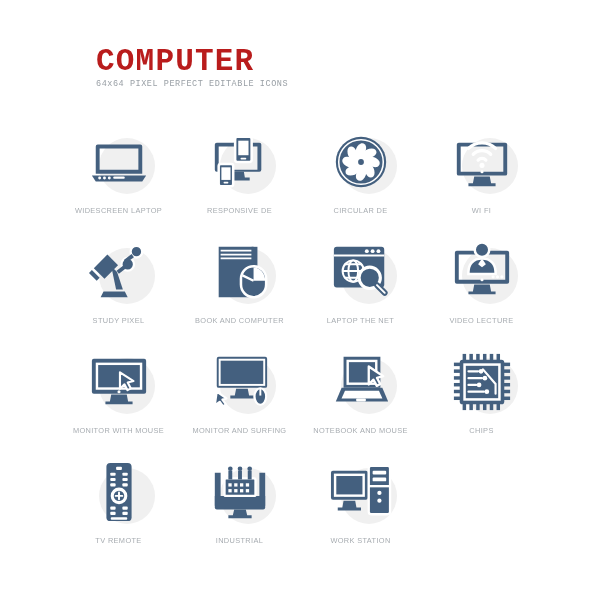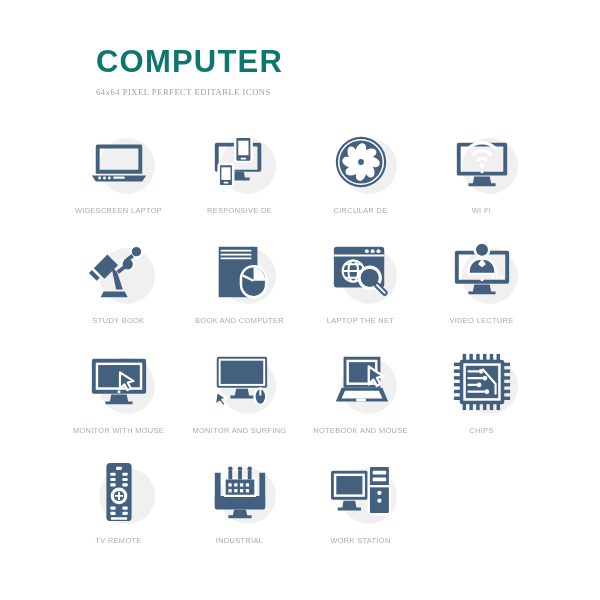--- a/index.html
+++ b/index.html
@@ -24,31 +24,30 @@
     position: absolute;
     left: 96px;
     top: 46px;
     width: 420px;
   }
 
   .header-title {
     font-size: 31px;
     font-weight: bold;
     letter-spacing: 1.2px;
-    color: #0f766e;
+    color: #b91c1c;
     line-height: 1.05;
-    font-family: Liberation Sans, sans-serif;
+    font-family: Liberation Mono, monospace;
   }
 
   .header-subtitle {
-    margin-top: 8px;
     font-size: 8.5px;
     letter-spacing: 0.55px;
     color: #9aa0a6;
-    font-family: Liberation Serif, serif;
+    font-family: Liberation Mono, monospace;
   }
 
   
   .grid {
     position: absolute;
     left: 58px;
     top: 122px;
     width: 470px;
     display: grid;
     grid-template-columns: repeat(4, 121px);
@@ -207,21 +206,21 @@
             <path d="M4 30l8 8-3 3-8-8 3-3z"></path>
             <path d="M24 26l6 6 6 18h-7l-5-24z"></path>
             <path d="M16 52h22l3 6H13l3-6z"></path>
             <circle cx="41" cy="24" r="6.5" fill="#44607f" stroke="#ffffff" stroke-width="2.4"></circle>
             <circle cx="50" cy="11" r="6" fill="#44607f" stroke="#ffffff" stroke-width="2.4"></circle>
             <path d="M37 19.5l8-6 2.4 3.2-8 6L37 19.5z"></path>
             <path d="M29.5 30.6l7-5.4 2.4 3.2-7 5.4-2.4-3.2z"></path>
           </g>
         </svg>
       </div>
-      <div class="cell-label">STUDY BOOK</div>
+      <div class="cell-label">STUDY PIXEL</div>
     </div>
 
     <div class="cell">
       <div class="icon-area">
         <div class="disc"></div>
         <svg class="glyph" viewBox="0 0 64 64">
           <g fill="#44607f">
             <path d="M10 6h36v52H10V6z"></path>
             <g stroke="#ffffff" stroke-width="1.8">
               <path d="M12 10h32M12 14h32M12 18h32"></path>

